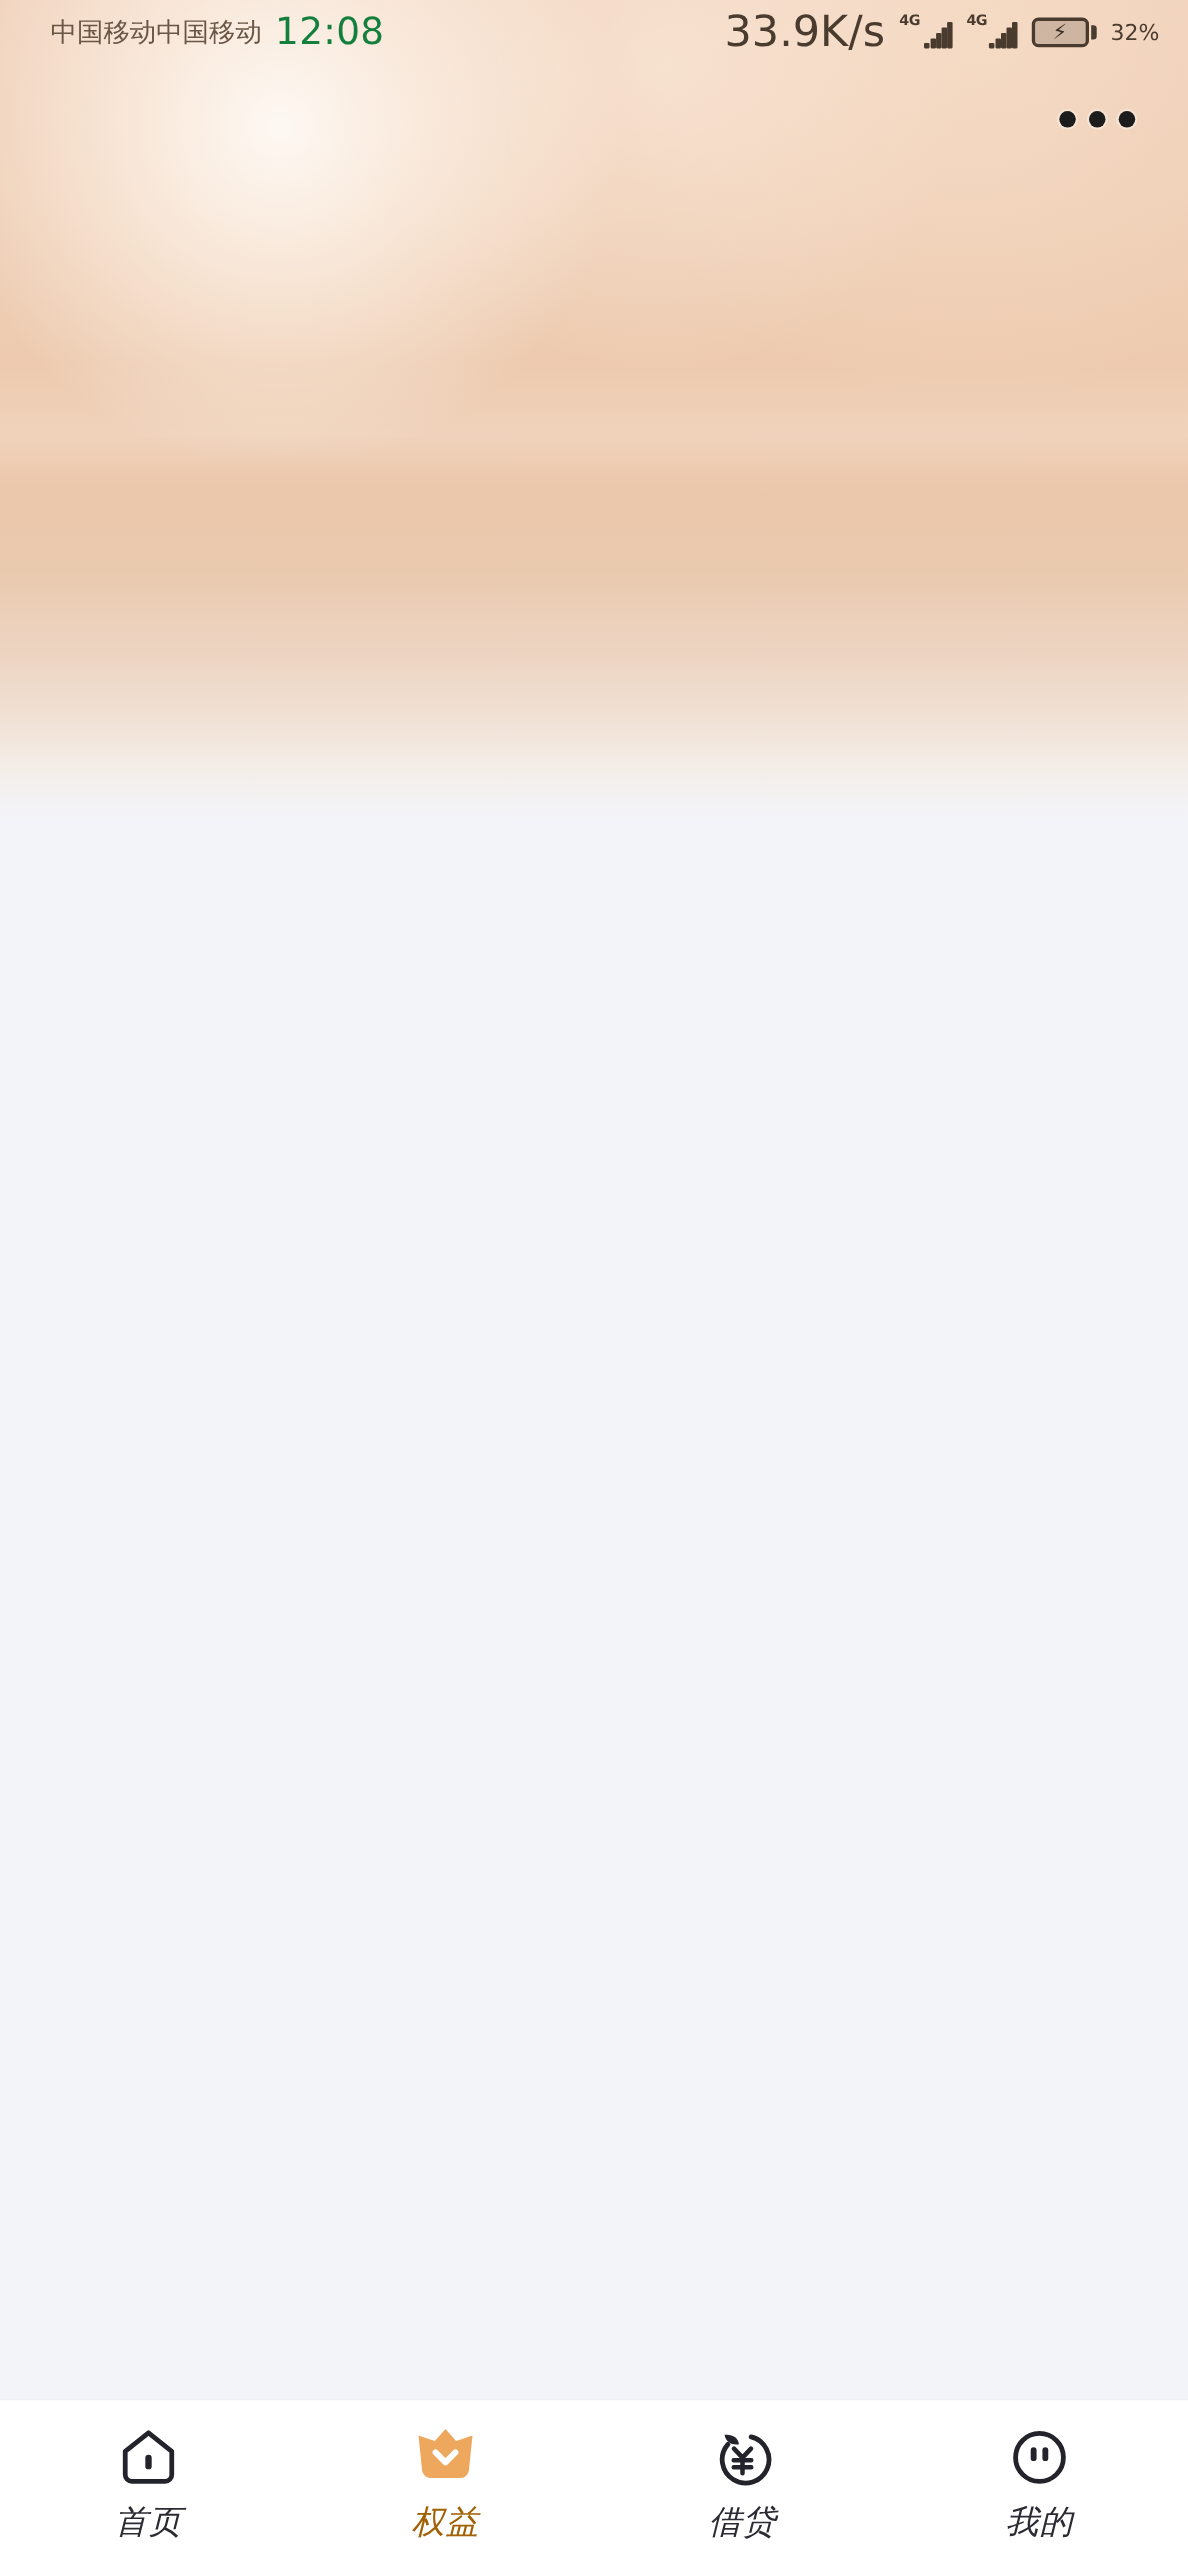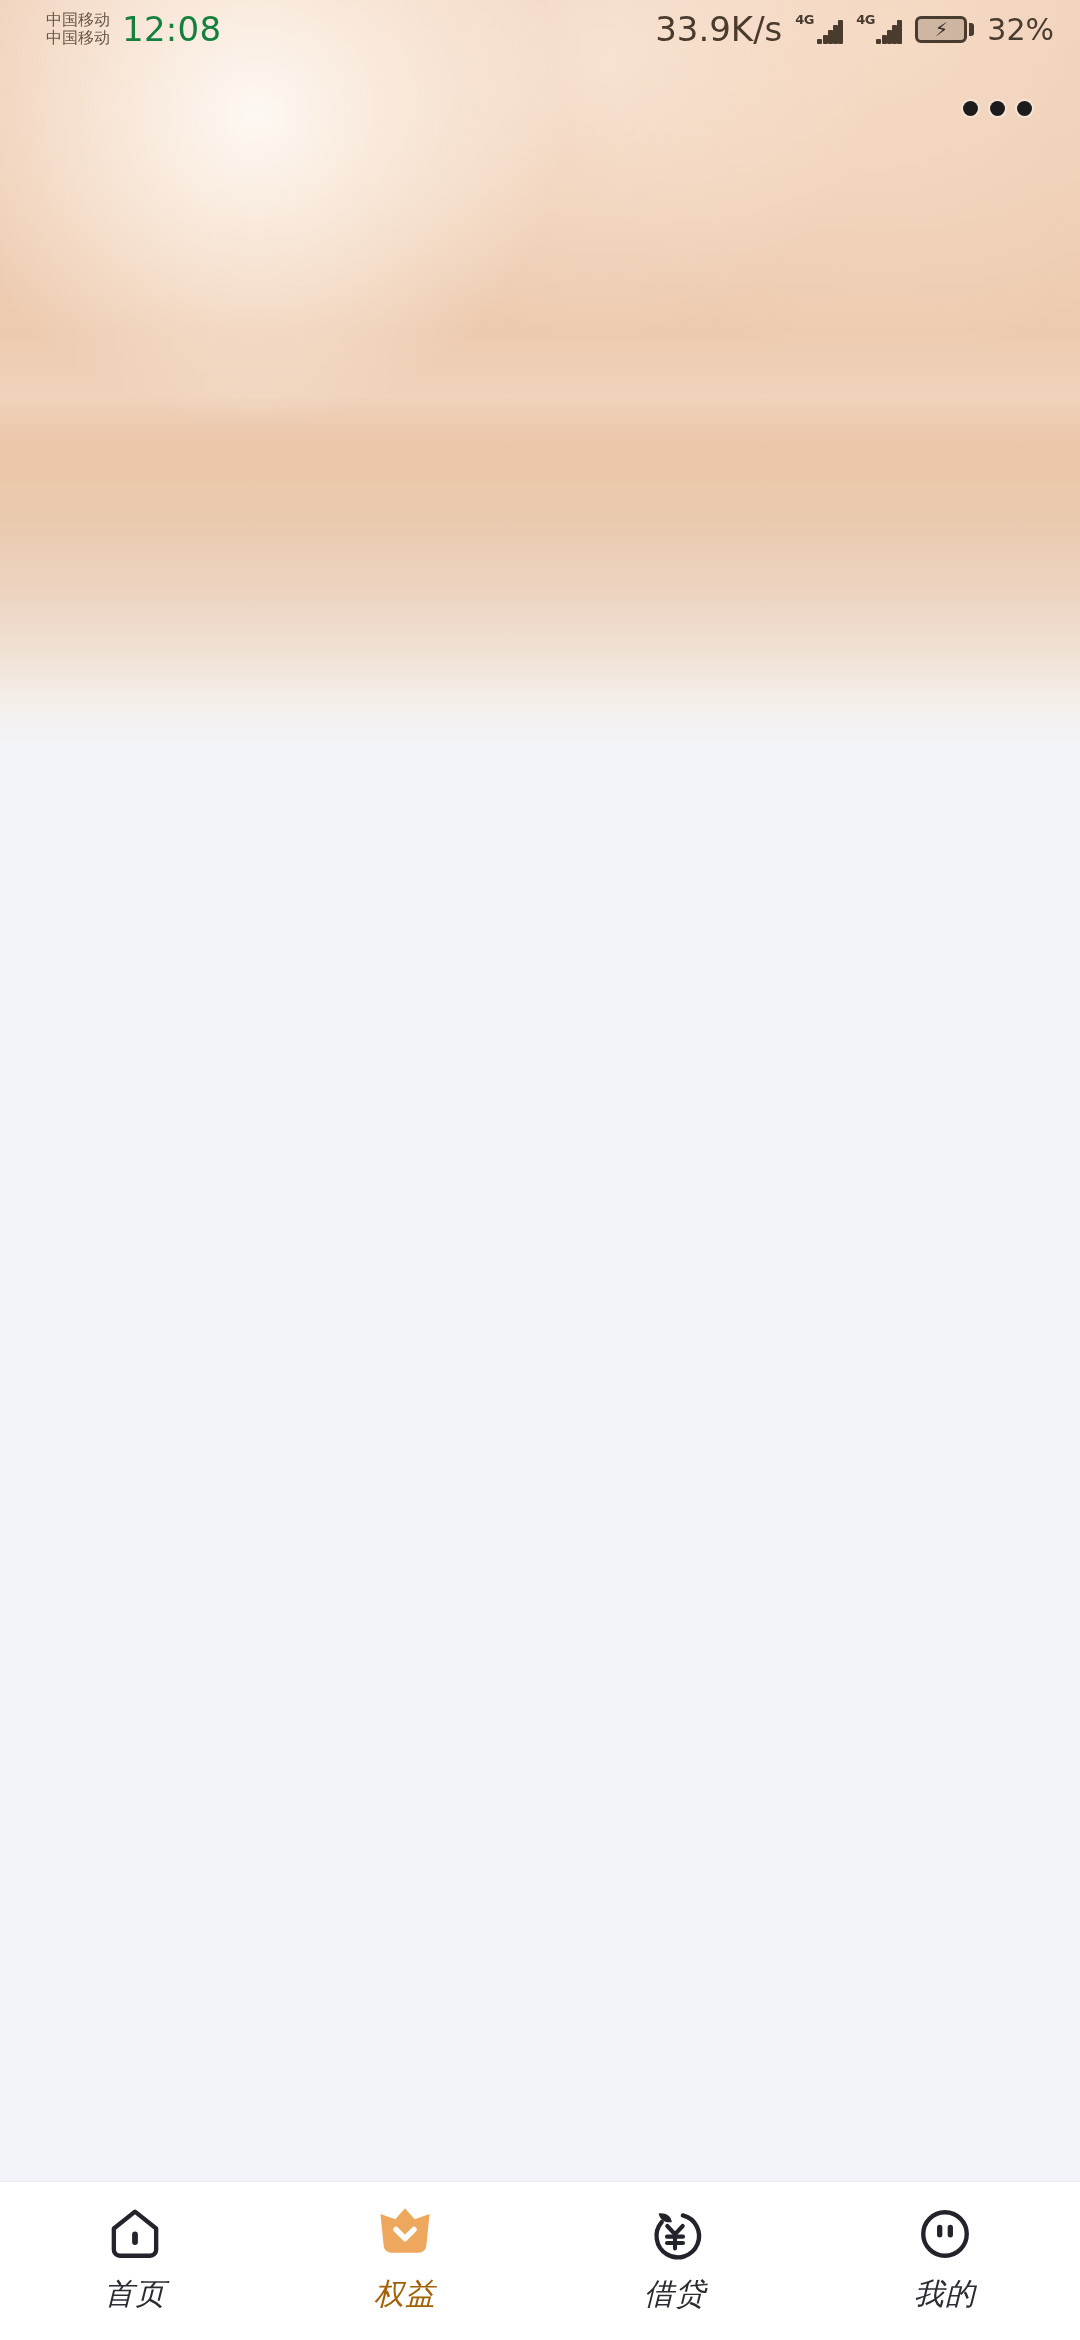--- a/index.html
+++ b/index.html
@@ -37,45 +37,45 @@
   }
 
   
   .statusbar{
     position:relative;z-index:3;height:58px;width:1080px;
     display:flex;align-items:center;
     padding:0 26px 0 46px;box-sizing:border-box;
     color:#5C4A3C;
   }
   .carrier-stack{
-    display:flex;flex-direction:column;justify-content:center;
-    line-height:1.0;font-size:16px;color:#6A5646;margin-right:12px;
+    display:flex;flex-direction:row;justify-content:center;
+    line-height:1.0;font-size:24px;color:#6A5646;margin-right:12px;
   }
   .carrier-stack span{display:block;padding:1px 0;}
   .clock{font-size:34px;letter-spacing:.3px;color:#15803d;font-weight:400;}
   .status-right{
     margin-left:auto;display:flex;align-items:center;gap:13px;
     font-size:30px;color:#4A3B2F;
   }
-  .netspeed{font-size:34px;text-align:right;}
+  .netspeed{font-size:39px;text-align:right;}
   .sig{display:flex;align-items:flex-end;gap:0;position:relative;padding-left:22px;height:30px;}
   .sig .g{position:absolute;left:0;top:-1px;font-size:13px;font-weight:700;line-height:1;letter-spacing:-.5px;}
   .sig .dot{width:5px;height:5px;background:#4A3B2F;border-radius:1px;align-self:flex-end;margin-right:1px;}
   .sig .b{width:5px;background:#4A3B2F;border-radius:1px;}
   .sig .b1{height:9px;}.sig .b2{height:14px;}.sig .b3{height:19px;}.sig .b4{height:24px;}
   .sig2{padding-left:20px;}
   .battery{display:flex;align-items:center;}
   .batt-body{
     width:52px;height:27px;border:3px solid #4A3B2F;border-radius:6px;
     display:flex;align-items:center;justify-content:center;box-sizing:border-box;
     background:rgba(74,59,47,.22);
   }
   .batt-tip{width:5px;height:13px;background:#4A3B2F;border-radius:0 3px 3px 0;margin-left:2px;}
   .bolt{font-size:19px;line-height:1;color:#3A2E25;}
-  .battpct{font-size:30px;}
+  .battpct{font-size:20px;}
 
   
   .topbar{position:relative;z-index:3;height:100px;display:flex;align-items:center;justify-content:flex-end;padding-right:42px;}
   .more-btn{display:flex;align-items:center;gap:12px;padding:10px 6px;cursor:pointer;}
   .more-btn i{display:block;width:15px;height:15px;border-radius:50%;background:#1C1C1C;box-shadow:0 0 0 2px rgba(255,255,255,.35);}
 
   
   .content{position:relative;z-index:2;flex:1 1 auto;}
 
   

